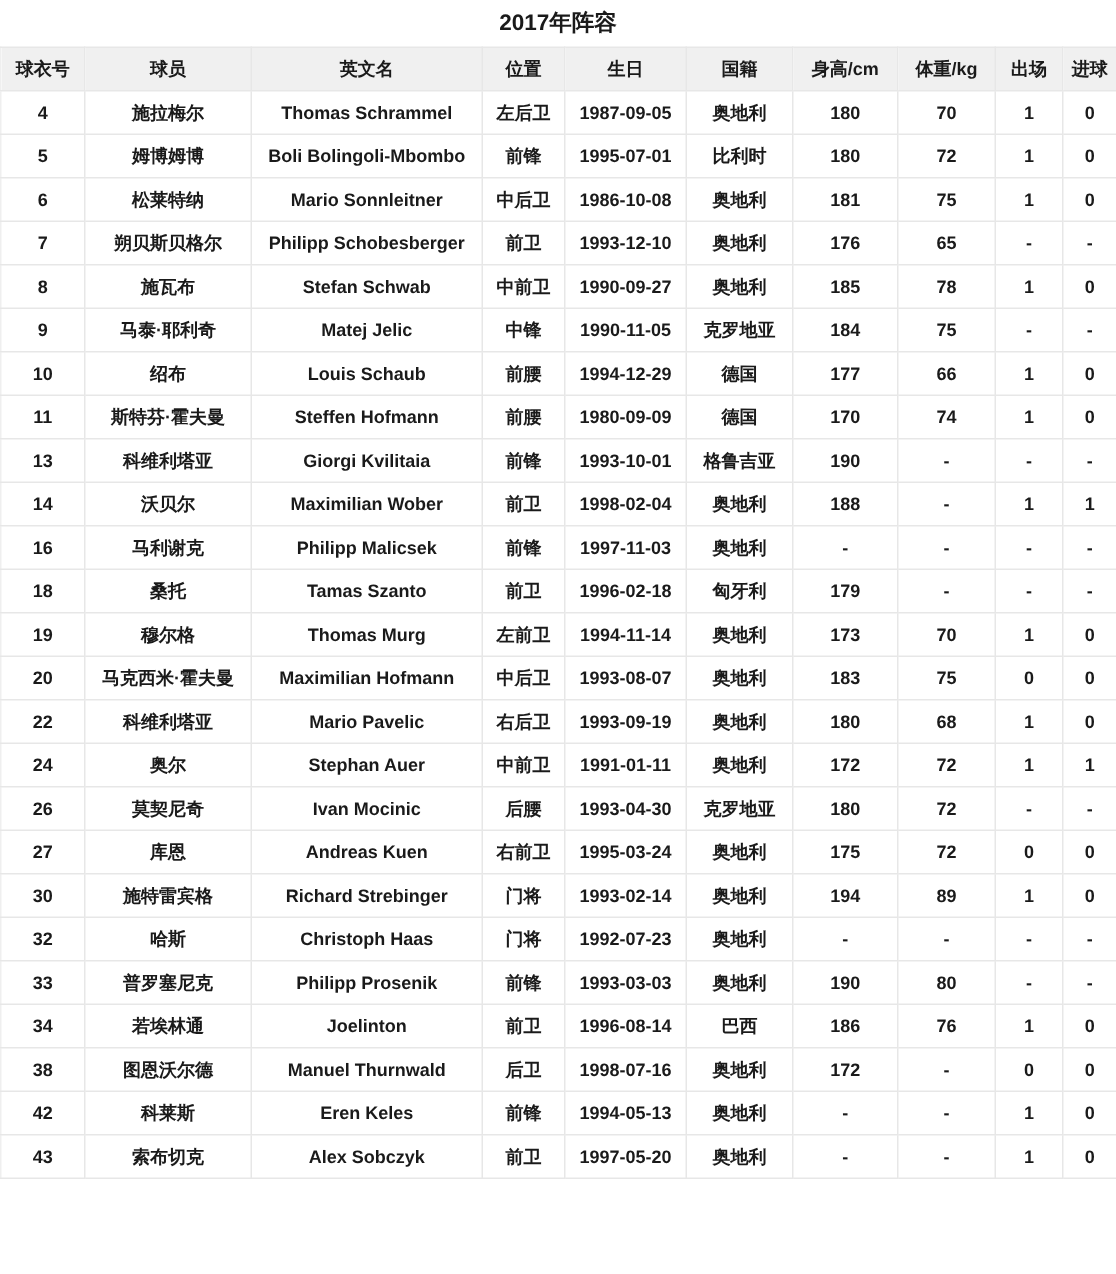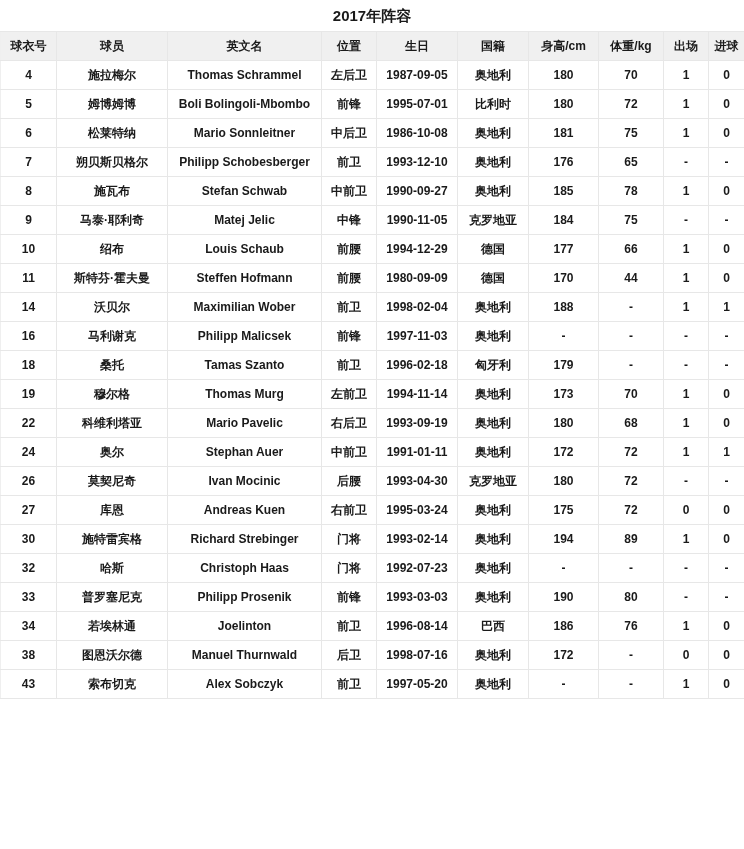--- a/index.html
+++ b/index.html
@@ -168,23 +168,35 @@
           <td>0</td>
         </tr>
         <tr>
           <td>11</td>
           <td>斯特芬·霍夫曼</td>
           <td>Steffen Hofmann</td>
           <td>前腰</td>
           <td>1980-09-09</td>
           <td>德国</td>
           <td>170</td>
-          <td>44</td>
-          <td>1</td>
-          <td>0</td>
+          <td>74</td>
+          <td>1</td>
+          <td>0</td>
+        </tr>
+        <tr>
+          <td>13</td>
+          <td>科维利塔亚</td>
+          <td>Giorgi Kvilitaia</td>
+          <td>前锋</td>
+          <td>1993-10-01</td>
+          <td>格鲁吉亚</td>
+          <td>190</td>
+          <td>-</td>
+          <td>-</td>
+          <td>-</td>
         </tr>
         <tr>
           <td>14</td>
           <td>沃贝尔</td>
           <td>Maximilian Wober</td>
           <td>前卫</td>
           <td>1998-02-04</td>
           <td>奥地利</td>
           <td>188</td>
           <td>-</td>
@@ -218,20 +230,32 @@
         <tr>
           <td>19</td>
           <td>穆尔格</td>
           <td>Thomas Murg</td>
           <td>左前卫</td>
           <td>1994-11-14</td>
           <td>奥地利</td>
           <td>173</td>
           <td>70</td>
           <td>1</td>
+          <td>0</td>
+        </tr>
+        <tr>
+          <td>20</td>
+          <td>马克西米·霍夫曼</td>
+          <td>Maximilian Hofmann</td>
+          <td>中后卫</td>
+          <td>1993-08-07</td>
+          <td>奥地利</td>
+          <td>183</td>
+          <td>75</td>
+          <td>0</td>
           <td>0</td>
         </tr>
         <tr>
           <td>22</td>
           <td>科维利塔亚</td>
           <td>Mario Pavelic</td>
           <td>右后卫</td>
           <td>1993-09-19</td>
           <td>奥地利</td>
           <td>180</td>
@@ -329,20 +353,32 @@
           <td>Manuel Thurnwald</td>
           <td>后卫</td>
           <td>1998-07-16</td>
           <td>奥地利</td>
           <td>172</td>
           <td>-</td>
           <td>0</td>
           <td>0</td>
         </tr>
         <tr>
+          <td>42</td>
+          <td>科莱斯</td>
+          <td>Eren Keles</td>
+          <td>前锋</td>
+          <td>1994-05-13</td>
+          <td>奥地利</td>
+          <td>-</td>
+          <td>-</td>
+          <td>1</td>
+          <td>0</td>
+        </tr>
+        <tr>
           <td>43</td>
           <td>索布切克</td>
           <td>Alex Sobczyk</td>
           <td>前卫</td>
           <td>1997-05-20</td>
           <td>奥地利</td>
           <td>-</td>
           <td>-</td>
           <td>1</td>
           <td>0</td>

